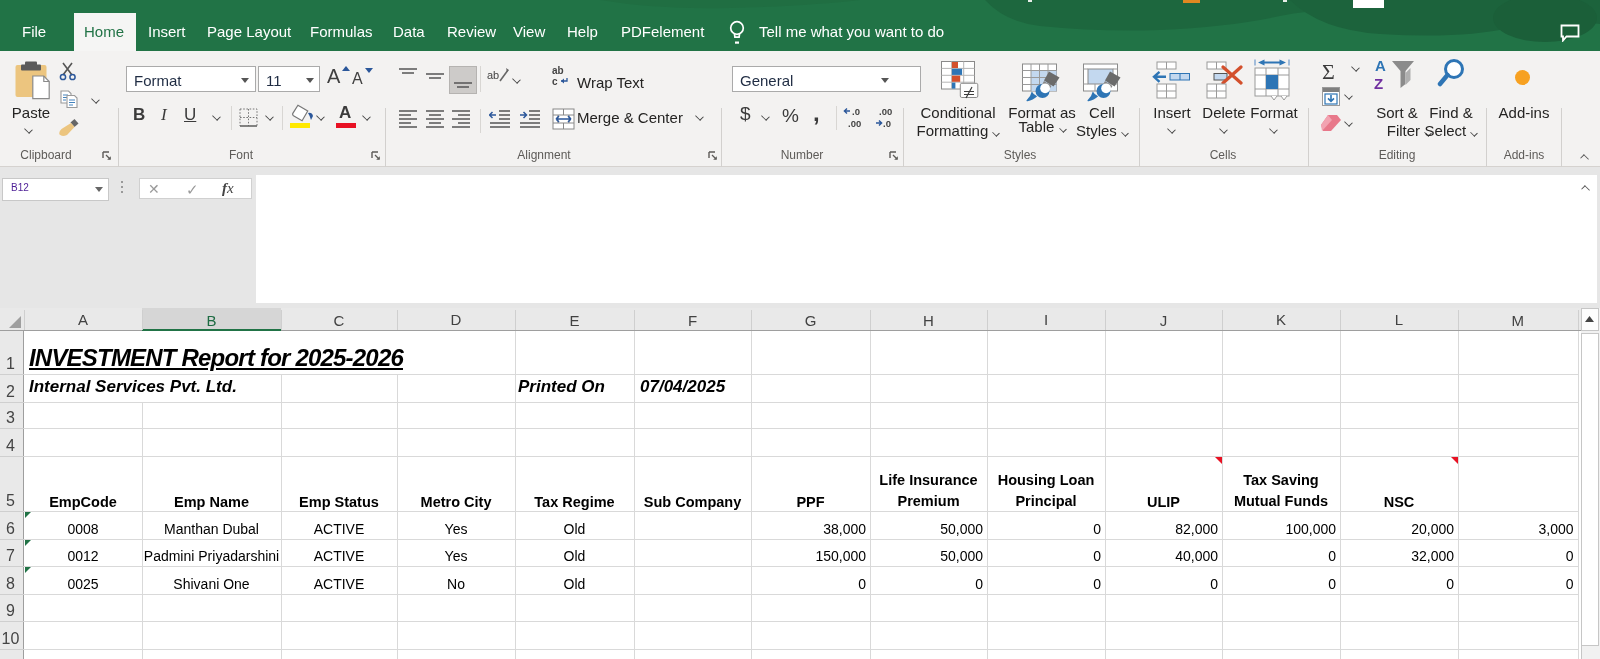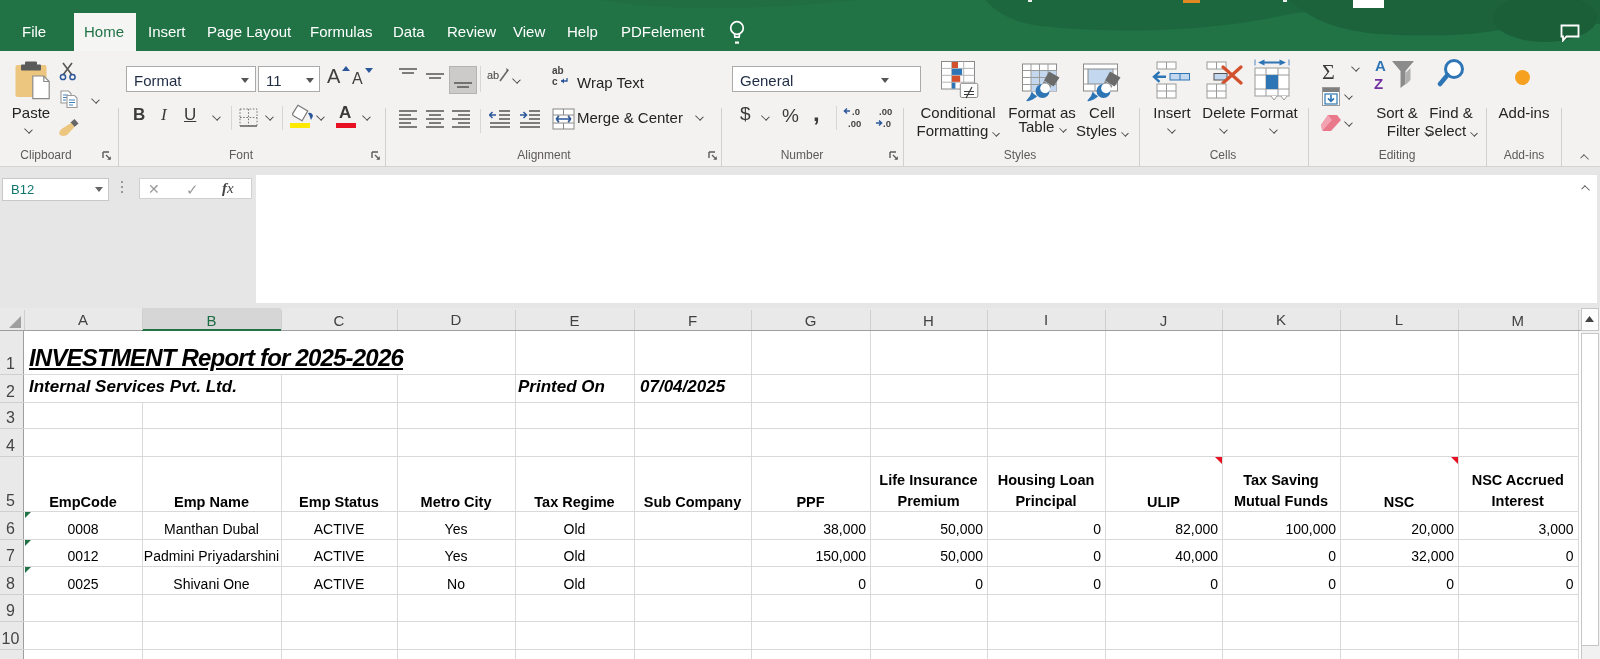--- a/index.html
+++ b/index.html
@@ -44,20 +44,21 @@
 <span class="abs" style="left:22px">File</span>
 <span class="abs" style="left:84px;color:#217346">Home</span>
 <span class="abs" style="left:148px">Insert</span>
 <span class="abs" style="left:207px">Page Layout</span>
 <span class="abs" style="left:310px">Formulas</span>
 <span class="abs" style="left:393px">Data</span>
 <span class="abs" style="left:447px">Review</span>
 <span class="abs" style="left:513px">View</span>
 <span class="abs" style="left:567px">Help</span>
 <span class="abs" style="left:621px">PDFelement</span>
+<span class="abs" style="left:759px">Tell me what you want to do</span>
 </div>
 <svg class="abs" style="left:729px;top:20px" width="18" height="26" viewBox="0 0 18 26">
 <circle cx="8" cy="8" r="6.3" fill="none" stroke="#fff" stroke-width="1.7"></circle>
 <path d="M5.4,13.5 L5.9,17.2 h4.2 l0.5,-3.7" fill="none" stroke="#fff" stroke-width="1.7"></path>
 <path d="M6,22.6 h4" stroke="#fff" stroke-width="2.2"></path>
 </svg>
 </div>
 
 <div class="abs" style="left:0;top:51px;width:1600px;height:116px;background:#f3f2f1;border-bottom:1px solid #d5d2cf;box-sizing:border-box" id="ribbon">
 
@@ -335,21 +336,21 @@
 <div class="abs rlbl" style="left:1378px;top:71px;width:62px">Filter <span class="cv" style="margin-left:1px"></span></div>
 <div class="abs rlbl" style="left:1420px;top:53px;width:62px">Find &amp;</div>
 <div class="abs rlbl" style="left:1420px;top:71px;width:62px">Select <span class="cv" style="margin-left:1px"></span></div>
 
 <div class="abs" style="left:1515px;top:19px;width:15px;height:15px;border-radius:50%;background:#f7a121"></div>
 <div class="abs rlbl" style="left:1494px;top:53px;width:60px">Add-ins</div>
 </div>
 
 <div class="abs" style="left:0;top:167px;width:1600px;height:141px;background:#e6e6e6" id="fstrip">
 <div class="abs combo" style="left:2px;top:11px;width:105px;height:21px;border-color:#c8c8c8">
-  <span class="abs" style="left:8px;top:3px;font-size:13px;color:#0f766e">B12</span>
+  <span class="abs" style="left:8px;top:3px;font-size:10px;color:#4c1d95">B12</span>
   <div class="abs tri" style="left:92px;top:8px;border-top-color:#666"></div>
 </div>
 <div class="abs" style="left:121px;top:14px;width:2px;height:2px;background:#999;box-shadow:0 5px 0 #999,0 10px 0 #999"></div>
 <div class="abs" style="left:139px;top:11px;width:113px;height:21px;background:#fff;border:1px solid #d0d0d0;box-sizing:border-box">
   <span class="abs" style="left:8px;top:2px;font-size:14px;color:#9a9a9a">✕</span>
   <span class="abs" style="left:46px;top:2px;font-size:15px;color:#9a9a9a">✓</span>
   <span class="abs" style="left:82px;top:1px;font-size:15px;color:#444;font-style:italic;font-family:'Liberation Serif',serif"><b>f</b>x</span>
 </div>
 <div class="abs" style="left:256px;top:8px;width:1341px;height:128px;background:#fff"></div>
 <div class="cvb" style="left:1582px;top:19px;transform:rotate(-135deg) scaleY(.75);border-color:#555"></div>
@@ -442,21 +443,20 @@
 <div class="abs bcell" style="left:281px;top:183.5px;width:116px">Emp Status</div>
 <div class="abs bcell" style="left:397px;top:183.5px;width:118px">Metro City</div>
 <div class="abs bcell" style="left:515px;top:183.5px;width:119px">Tax Regime</div>
 <div class="abs bcell" style="left:634px;top:183.5px;width:117px">Sub Company</div>
 <div class="abs bcell" style="left:751px;top:183.5px;width:119px">PPF</div>
 <div class="abs bcell" style="left:1105px;top:183.5px;width:117px">ULIP</div>
 <div class="abs bcell" style="left:1340px;top:183.5px;width:118px">NSC</div>
 <div class="abs bcell" style="left:870px;top:162px;width:117px">Life Insurance<br>Premium</div>
 <div class="abs bcell" style="left:987px;top:162px;width:118px">Housing Loan<br>Principal</div>
 <div class="abs bcell" style="left:1222px;top:162px;width:118px">Tax Saving<br>Mutual Funds</div>
-<div class="abs bcell" style="left:1458px;top:162px;width:119.5px">NSC Accrued<br>Interest</div>
 <div class="abs" style="left:1215px;top:149px;width:0;height:0;border-top:7px solid #e81123;border-left:7px solid transparent"></div>
 <div class="abs" style="left:1451px;top:149px;width:0;height:0;border-top:7px solid #e81123;border-left:7px solid transparent"></div>
 <div class="abs" style="left:25px;top:204px;width:0;height:0;border-top:6px solid #217346;border-right:6px solid transparent"></div>
 <div class="abs" style="left:25px;top:232px;width:0;height:0;border-top:6px solid #217346;border-right:6px solid transparent"></div>
 <div class="abs" style="left:25px;top:259.3px;width:0;height:0;border-top:6px solid #217346;border-right:6px solid transparent"></div>
 <div class="abs cell" style="left:24px;top:212.9px;width:118px;text-align:center">0008</div>
 <div class="abs cell" style="left:142px;top:212.9px;width:139px;text-align:center">Manthan Dubal</div>
 <div class="abs cell" style="left:281px;top:212.9px;width:116px;text-align:center">ACTIVE</div>
 <div class="abs cell" style="left:397px;top:212.9px;width:118px;text-align:center">Yes</div>
 <div class="abs cell" style="left:515px;top:212.9px;width:119px;text-align:center">Old</div>

